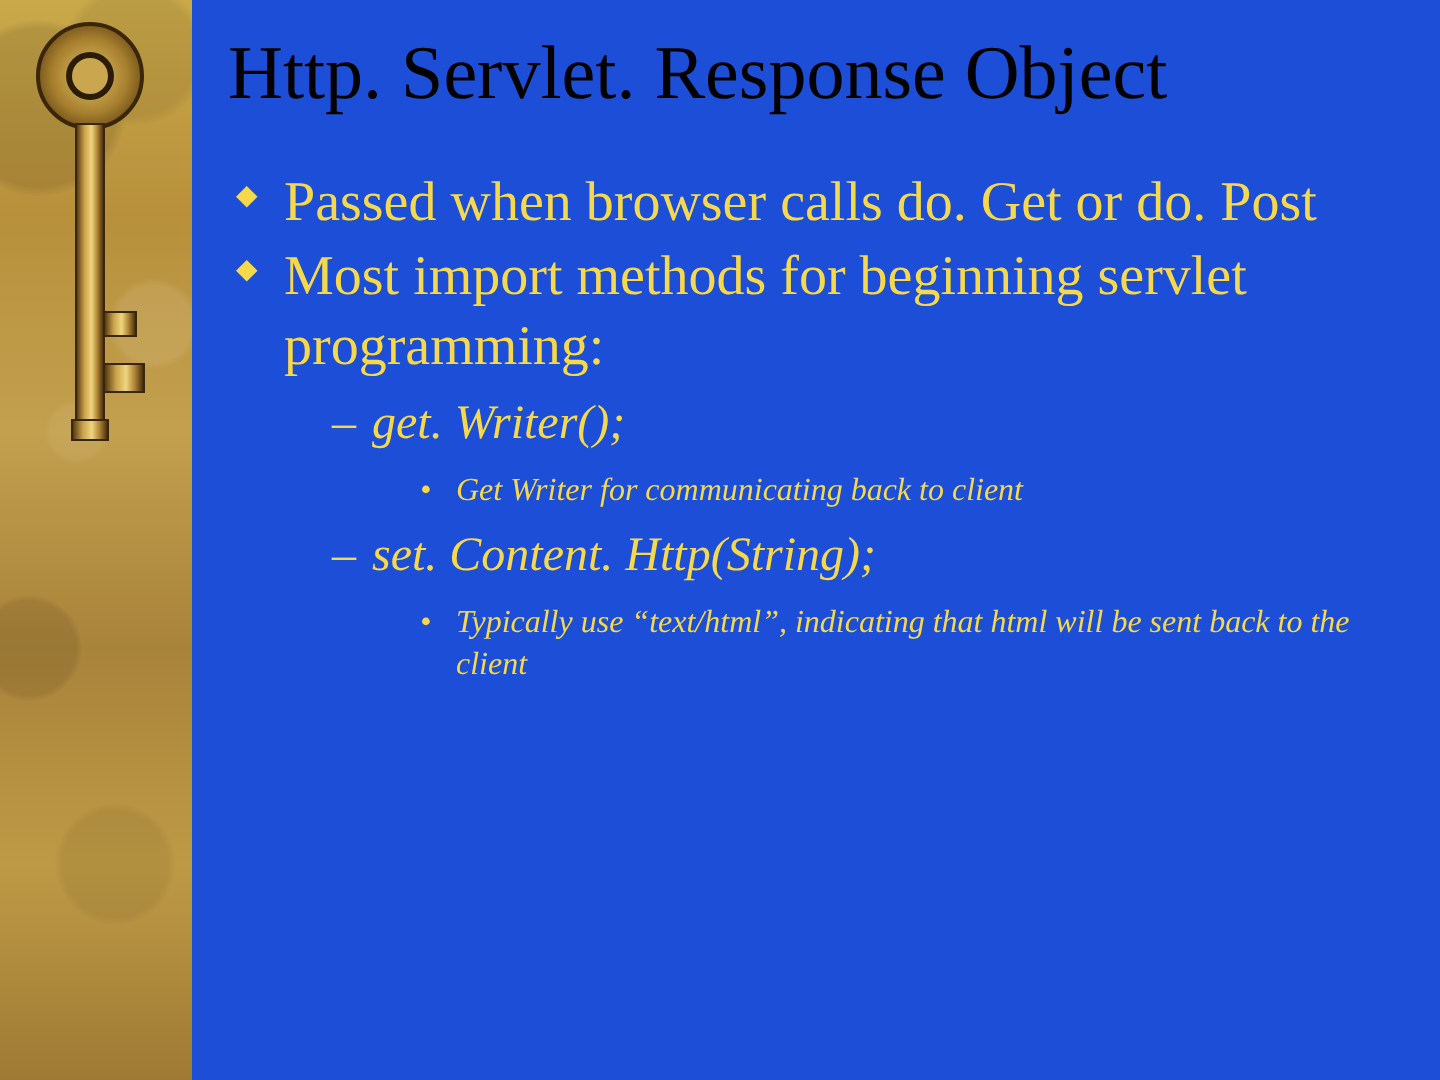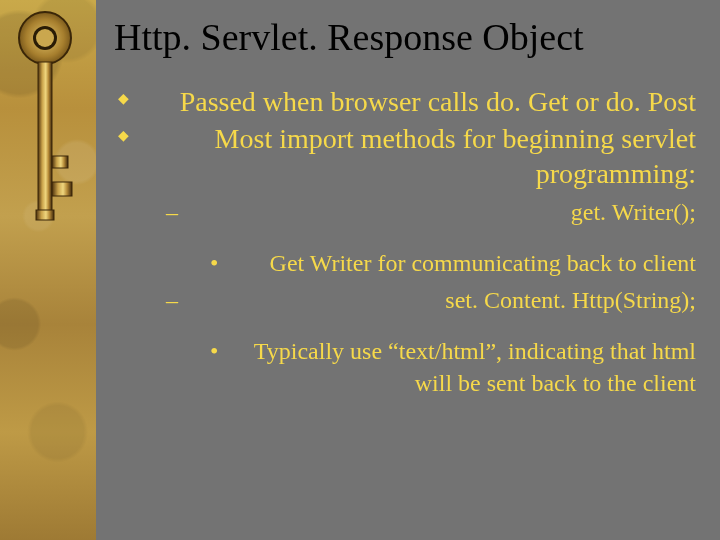--- a/index.html
+++ b/index.html
@@ -8,21 +8,21 @@
     width: 720px;
     height: 540px;
     overflow: hidden;
     font-family: "Times New Roman", Times, serif;
     background: #000;
   }
   .slide {
     width: 720px;
     height: 540px;
     display: flex;
-    background: #737373;
+    background: #1d4ed8;
   }
   .sidebar {
     width: 96px;
     height: 540px;
     background: linear-gradient(180deg, #c9a94a 0%, #b8903c 20%, #c2a04e 40%, #a8833a 60%, #be9a46 80%, #9e7a34 100%);
     position: relative;
     flex-shrink: 0;
   }
   .sidebar::before {
     content: "";
@@ -59,34 +59,34 @@
     padding: 0;
     margin: 0 0 0 4px;
   }
   ul.level1 > li {
     position: relative;
     padding-left: 24px;
     font-size: 28px;
     line-height: 1.25;
     margin-bottom: 2px;
     color: #f6d94a;
-    text-align: right;
   }
   ul.level1 > li::before {
     content: "◆";
     position: absolute;
     left: 0;
     top: 6px;
     font-size: 14px;
     color: #f6d94a;
   }
   ul.level2 {
     list-style: none;
     padding: 0;
     margin: 6px 0 0 24px;
+    font-style: italic;
   }
   ul.level2 > li {
     position: relative;
     padding-left: 20px;
     font-size: 24px;
     line-height: 1.3;
     margin-top: 6px;
     margin-bottom: 2px;
   }
   ul.level2 > li::before {
@@ -97,23 +97,23 @@
     color: #f6d94a;
   }
   ul.level3 {
     list-style: none;
     padding: 0;
     margin: 4px 0 0 24px;
   }
   ul.level3 > li {
     position: relative;
     padding-left: 18px;
-    font-size: 24px;
+    font-size: 16px;
     line-height: 1.3;
-    margin-top: 20px;
+    margin-top: 8px;
   }
   ul.level3 > li::before {
     content: "•";
     position: absolute;
     left: 0;
     top: 0;
     color: #f6d94a;
   }
 </style>
 </head>

